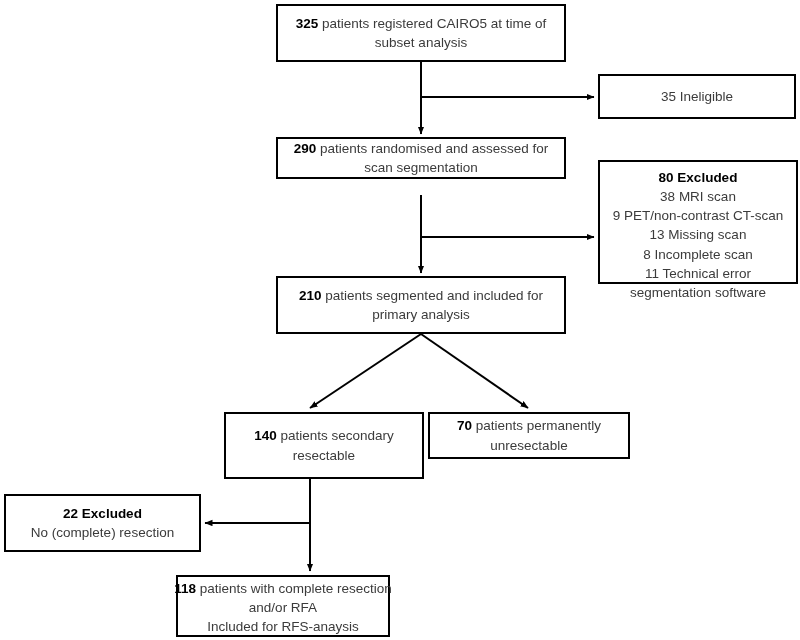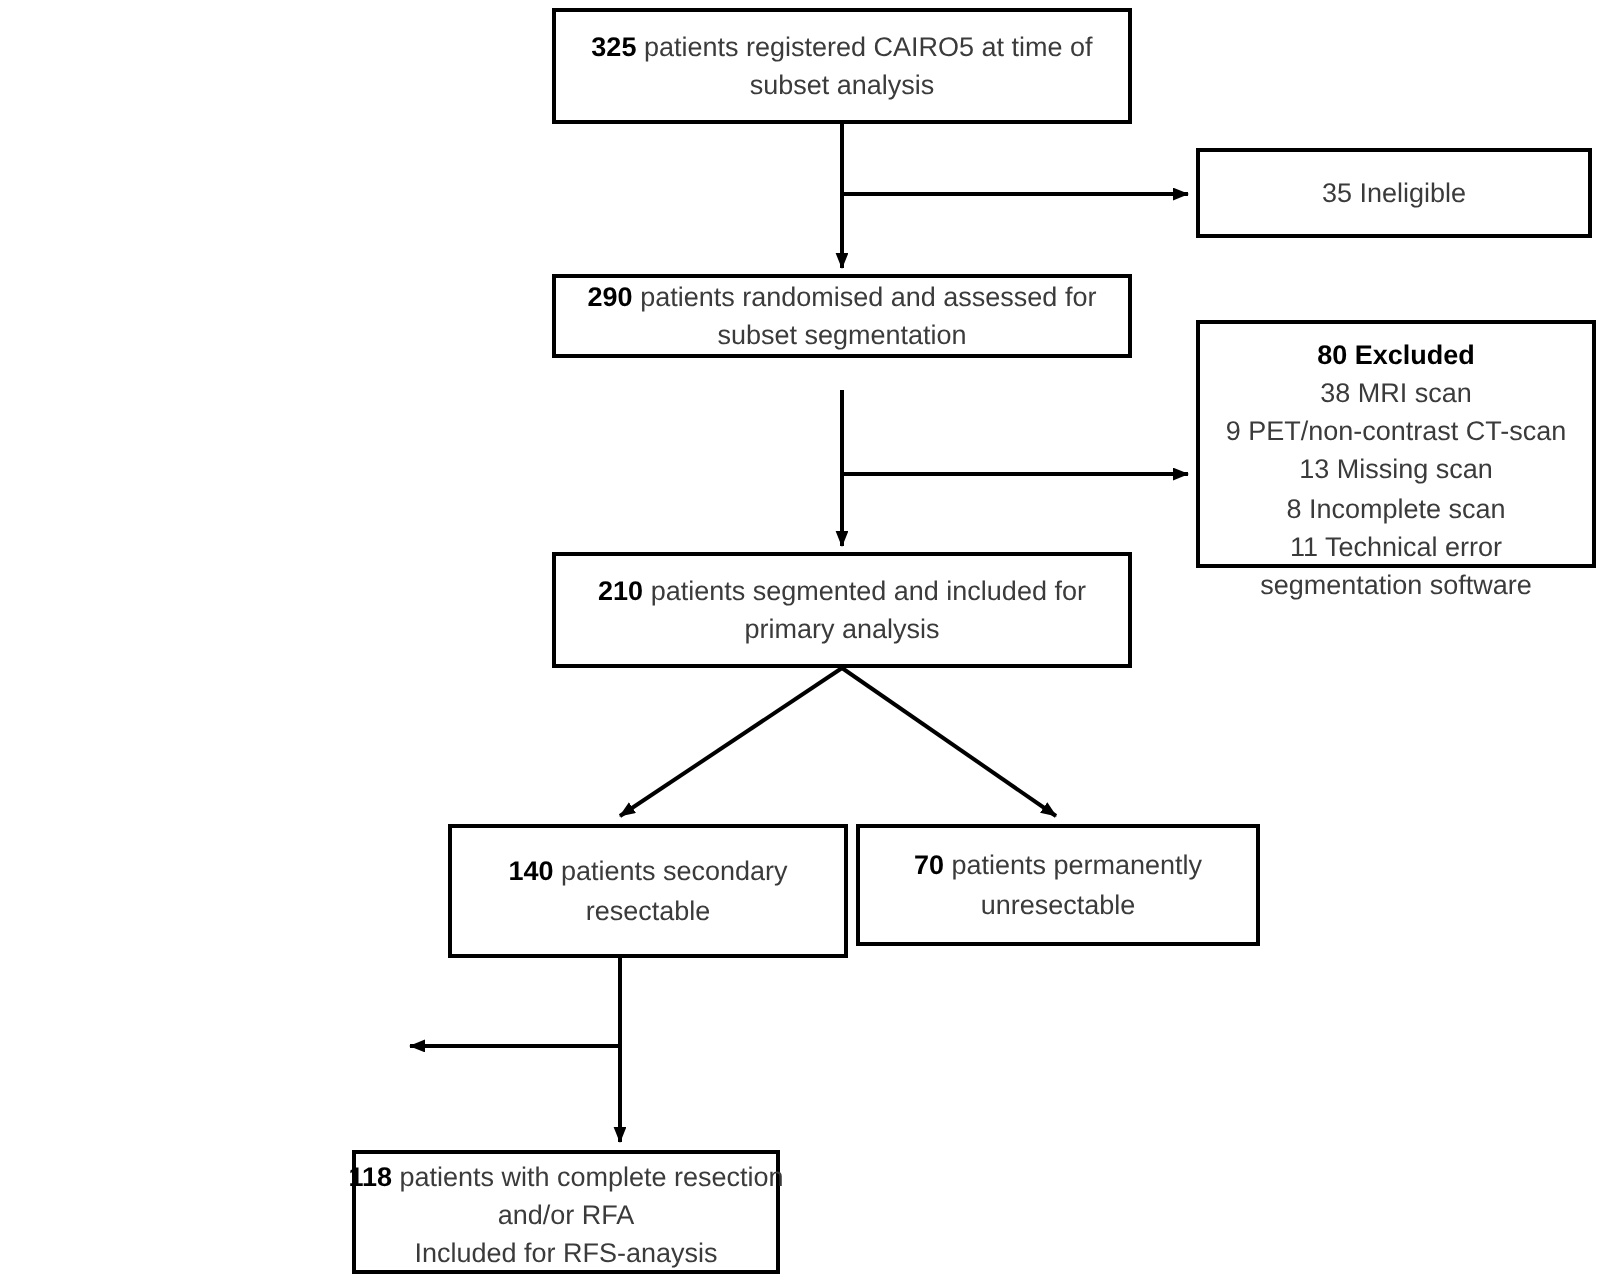--- a/index.html
+++ b/index.html
@@ -54,21 +54,21 @@
   }
 
   
   #box-registered   { left: 276px; top: 4px;   width: 290px; height: 58px; }
   #box-ineligible   { left: 598px; top: 74px;  width: 198px; height: 45px; }
   #box-randomised   { left: 276px; top: 137px; width: 290px; height: 42px; }
   #box-excluded80   { left: 598px; top: 160px; width: 200px; height: 124px;
                       justify-content: flex-start; padding-top: 6px; }
   #box-segmented    { left: 276px; top: 276px; width: 290px; height: 58px; }
   #box-resectable   { left: 224px; top: 412px; width: 200px; height: 67px; }
-  #box-unresectable { left: 428px; top: 412px; width: 202px; height: 61px; }
+  #box-unresectable { left: 428px; top: 412px; width: 202px; height: 47px; }
   #box-excluded22   { left: 4px;   top: 494px; width: 197px; height: 58px; }
   #box-rfs          { left: 176px; top: 575px; width: 214px; height: 62px; justify-content: space-between; }
 </style>
 </head>
 <body>
 
 <div id="canvas">
 
   <svg class="connectors" viewBox="0 0 800 640" xmlns="http://www.w3.org/2000/svg">
     <defs>
@@ -113,21 +113,21 @@
     <span class="line"><span class="lead">325</span><span> patients registered CAIRO5 at time of</span></span>
     <span class="line">subset analysis</span>
   </div>
 
   <div class="box" id="box-ineligible">
     <span class="line">35 Ineligible</span>
   </div>
 
   <div class="box" id="box-randomised">
     <span class="line"><span class="lead">290</span><span> patients randomised and assessed for</span></span>
-    <span class="line">subset segmentation</span>
+    <span class="line">scan segmentation</span>
   </div>
 
   <div class="box" id="box-excluded80">
     <span class="line hdr">80 Excluded</span>
     <span class="line">38 MRI scan</span>
     <span class="line">9 PET/non-contrast CT-scan</span>
     <span class="line">13 Missing scan</span>
     <span class="line">8 Incomplete scan</span>
     <span class="line">11 Technical error</span>
     <span class="line">segmentation software</span>
@@ -141,20 +141,24 @@
   <div class="box" id="box-resectable">
     <span class="line"><span class="lead">140</span><span> patients secondary</span></span>
     <span class="line">resectable</span>
   </div>
 
   <div class="box" id="box-unresectable">
     <span class="line"><span class="lead">70</span><span> patients permanently</span></span>
     <span class="line">unresectable</span>
   </div>
 
+  <div class="box" id="box-excluded22">
+    <span class="line hdr">22 Excluded</span>
+    <span class="line">No (complete) resection</span>
+  </div>
 
   <div class="box" id="box-rfs">
     <span class="line"><span class="lead">118</span><span> patients with complete resection</span></span>
     <span class="line">and/or RFA</span>
     <span class="line">Included for RFS-anaysis</span>
   </div>
 
 </div>
 
 </body></html>

